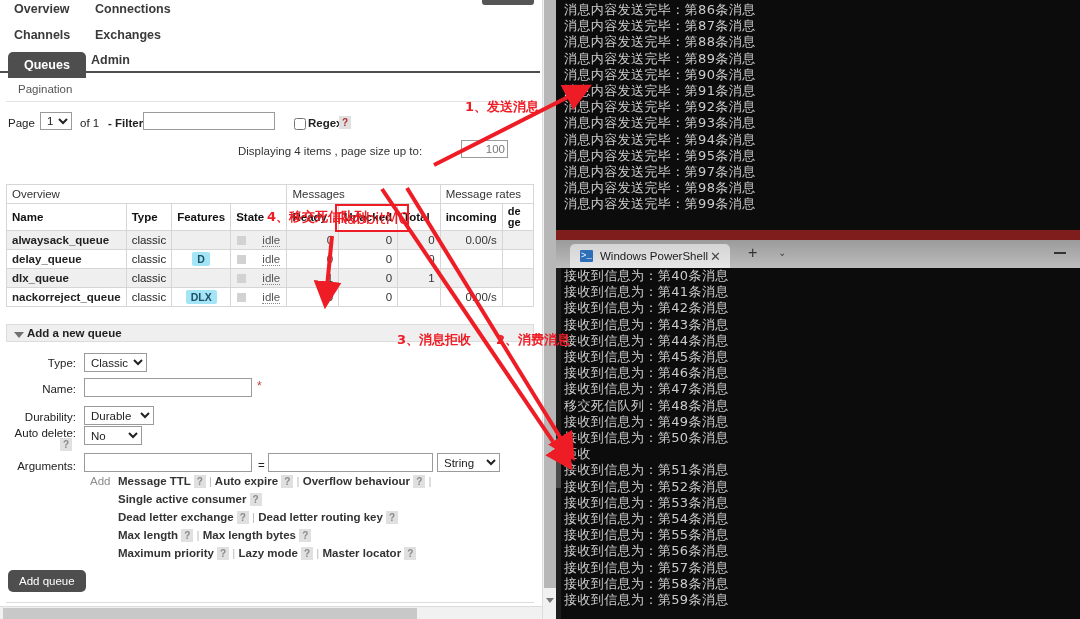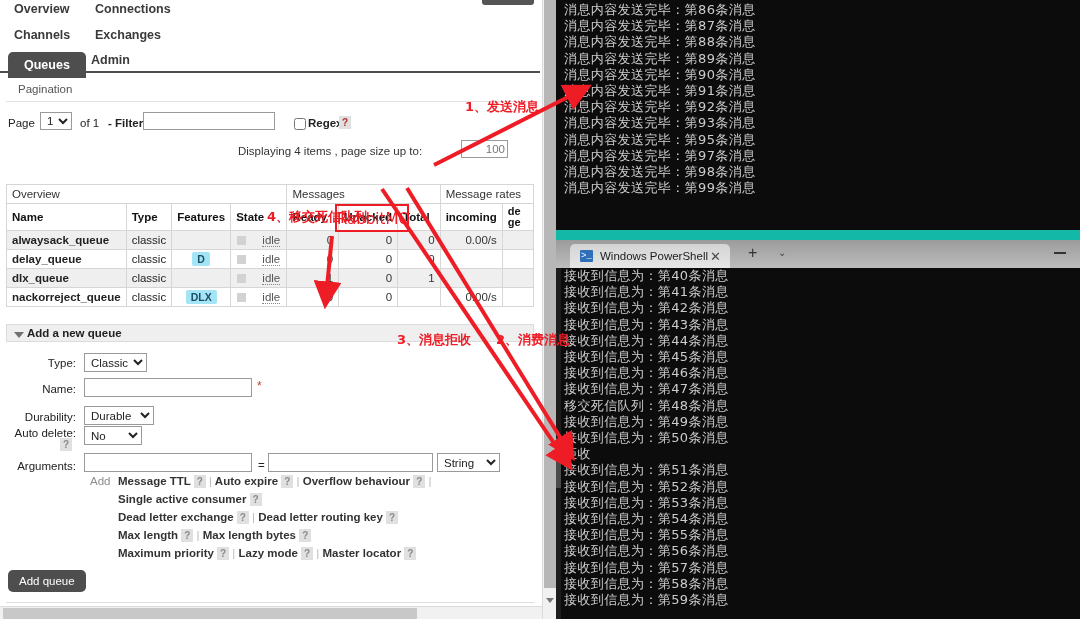--- a/index.html
+++ b/index.html
@@ -118,21 +118,21 @@
   .vb-arrow{ position:absolute; left:3px; width:0;height:0;
      border-left:4px solid transparent;border-right:4px solid transparent; }
   #hscroll{
     position:absolute; left:0; bottom:0; width:542px; height:13px; background:#f1f1f1;
     border-top:1px solid #dcdcdc;
   }
   #hthumb{ position:absolute; left:3px; top:1px; width:414px; height:11px; background:#c8c8c8; }
   .divider-line{ position:absolute; left:6px; bottom:16px; width:528px; height:1px; background:#dcdcdc; }
 
   
-  #rightcol{ position:absolute; left:556px; top:0; width:524px; height:619px; background:#14b8a6; }
+  #rightcol{ position:absolute; left:556px; top:0; width:524px; height:619px; background:#7f1d1d; }
   #term-top{
     position:absolute; left:0; top:0; width:524px; height:230px; background:#0c0c0c;
     overflow:hidden;
   }
   #term-bot{
     position:absolute; left:0; top:240px; width:524px; height:379px; background:#0c0c0c;
   }
   #ps-titlebar{
     position:absolute; left:0; top:0; width:524px; height:28px;
     background:linear-gradient(#9b9b9b,#bdbdbd);
@@ -371,20 +371,21 @@
   <div id="term-top">
     <div style="padding-top:2px;">
       <div class="termline">消息内容发送完毕：第86条消息</div>
       <div class="termline">消息内容发送完毕：第87条消息</div>
       <div class="termline">消息内容发送完毕：第88条消息</div>
       <div class="termline">消息内容发送完毕：第89条消息</div>
       <div class="termline">消息内容发送完毕：第90条消息</div>
       <div class="termline">消息内容发送完毕：第91条消息</div>
       <div class="termline">消息内容发送完毕：第92条消息</div>
       <div class="termline">消息内容发送完毕：第93条消息</div>
+      <div class="termline">消息内容发送完毕：第94条消息</div>
       <div class="termline">消息内容发送完毕：第95条消息</div>
       <div class="termline">消息内容发送完毕：第97条消息</div>
       <div class="termline">消息内容发送完毕：第98条消息</div>
       <div class="termline">消息内容发送完毕：第99条消息</div>
     </div>
   </div>
 
   <div id="term-bot">
     <div id="ps-titlebar">
       <div id="ps-tab">

